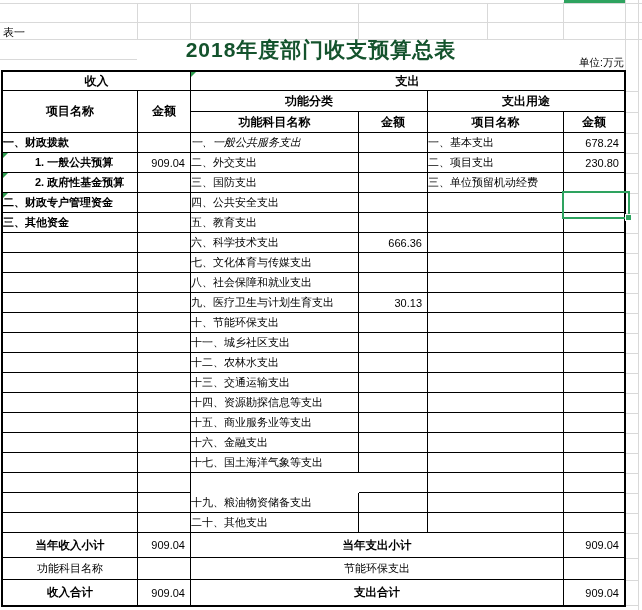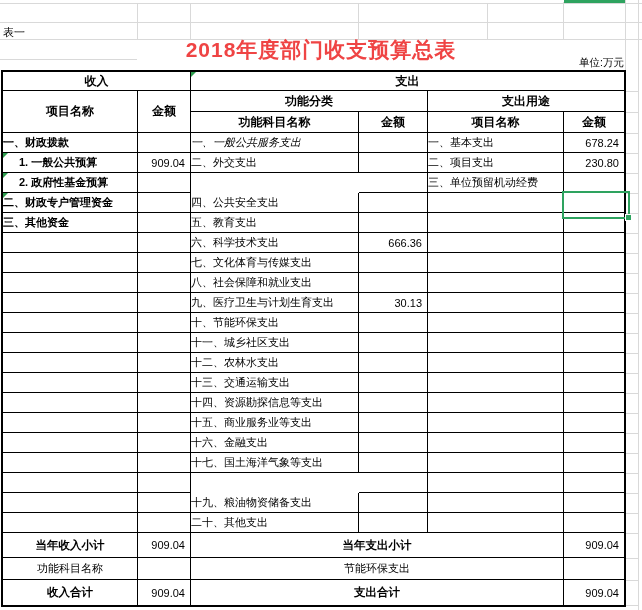--- a/index.html
+++ b/index.html
@@ -2,33 +2,33 @@
 <html><head>
 <meta charset="utf-8">
 <style>
   html,body{margin:0;padding:0;}
   body{font-family:"Liberation Sans","DejaVu Sans",sans-serif;}
   .sheet{position:relative;width:642px;height:610px;background:#ffffff;overflow:hidden;}
   .gl{position:absolute;background:#d9d9d9;}
   .glv{width:1px;}
   .glh{height:1px;}
   .corner-label{position:absolute;left:3px;top:25px;font-size:11px;color:#000;line-height:14px;}
-  .title{position:absolute;left:0;top:36px;width:642px;text-align:center;font-size:21px;font-weight:bold;color:#ef4444;letter-spacing:1px;}
+  .title{position:absolute;left:0;top:36px;width:642px;text-align:center;font-size:21px;font-weight:bold;color:#14532d;letter-spacing:1px;}
   .unit{position:absolute;right:18px;top:56px;font-size:10.5px;color:#000;}
   .grid{position:absolute;left:1px;top:70px;display:grid;
         grid-template-columns:135px 53px 168px 69px 136px 60px;
         grid-template-rows:19px 21px 21px repeat(20,20px) 25px 22px 25px;
         border:2px solid #000;background:#fff;}
   .cell{border-right:1px solid #000;border-bottom:1px solid #000;box-sizing:border-box;
         position:relative;font-size:11px;color:#000;display:flex;align-items:center;overflow:hidden;white-space:nowrap;}
   .cell.er{border-right:none;}
   .cell.eb{border-bottom:none;}
   .hc{font-weight:bold;font-size:12px;justify-content:center;}
   .lbl{padding-left:0;justify-content:flex-start;}
-  .lbl.ind{padding-left:16px;}
+  .lbl.ind{padding-left:32px;}
   .lbl.bold{font-weight:bold;}
   .num{padding-right:5px;justify-content:flex-end;}
   .tc{justify-content:center;}
   .tc.bold{font-weight:bold;font-size:11.5px;}
   .tri{position:absolute;left:0;top:0;width:0;height:0;
        border-top:5px solid #2f9e4f;border-right:5px solid transparent;}
   .sel{position:absolute;border:2px solid #2ea35f;background:transparent;}
   .sel .handle{position:absolute;right:-4px;bottom:-4px;width:5px;height:5px;background:#2ea35f;border:1px solid #fff;}
   .topbar{position:absolute;background:#2ea35f;}
 </style>
@@ -109,20 +109,21 @@
       <div class="cell lbl" style="grid-area: 4 / 5;">一、基本支出</div>
       <div class="cell num er" style="grid-area: 4 / 6;">678.24</div>
       <div class="cell lbl bold ind" style="grid-area: 5 / 1;">1.  一般公共预算<span class="tri"></span></div>
       <div class="cell num" style="grid-area: 5 / 2;">909.04</div>
       <div class="cell lbl" style="grid-area: 5 / 3;">二、外交支出</div>
       <div class="cell num" style="grid-area: 5 / 4;"></div>
       <div class="cell lbl" style="grid-area: 5 / 5;">二、项目支出</div>
       <div class="cell num er" style="grid-area: 5 / 6;">230.80</div>
       <div class="cell lbl bold ind" style="grid-area: 6 / 1;">2.  政府性基金预算<span class="tri"></span></div>
       <div class="cell num" style="grid-area: 6 / 2;"></div>
+      <div class="cell lbl" style="grid-area: 6 / 3;">三、国防支出</div>
       <div class="cell num" style="grid-area: 6 / 4;"></div>
       <div class="cell lbl" style="grid-area: 6 / 5;">三、单位预留机动经费</div>
       <div class="cell num er" style="grid-area: 6 / 6;"></div>
       <div class="cell lbl bold" style="grid-area: 7 / 1;">二、财政专户管理资金<span class="tri"></span></div>
       <div class="cell num" style="grid-area: 7 / 2;"></div>
       <div class="cell lbl" style="grid-area: 7 / 3;">四、公共安全支出</div>
       <div class="cell num" style="grid-area: 7 / 4;"></div>
       <div class="cell lbl" style="grid-area: 7 / 5;"></div>
       <div class="cell num er" style="grid-area: 7 / 6;"></div>
       <div class="cell lbl bold" style="grid-area: 8 / 1;">三、其他资金</div>

